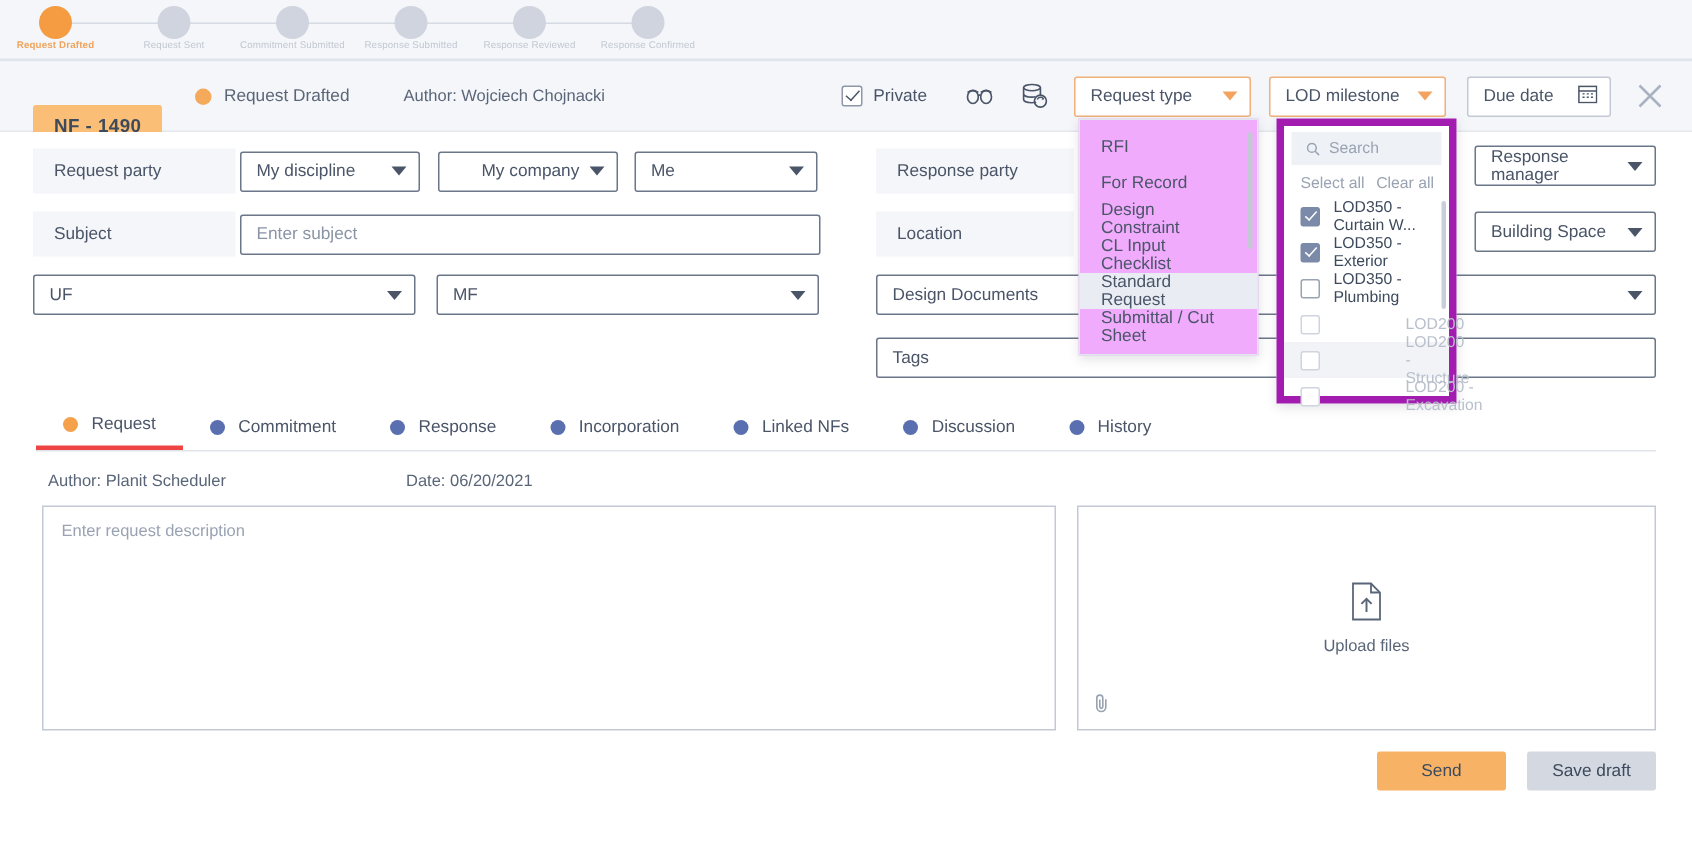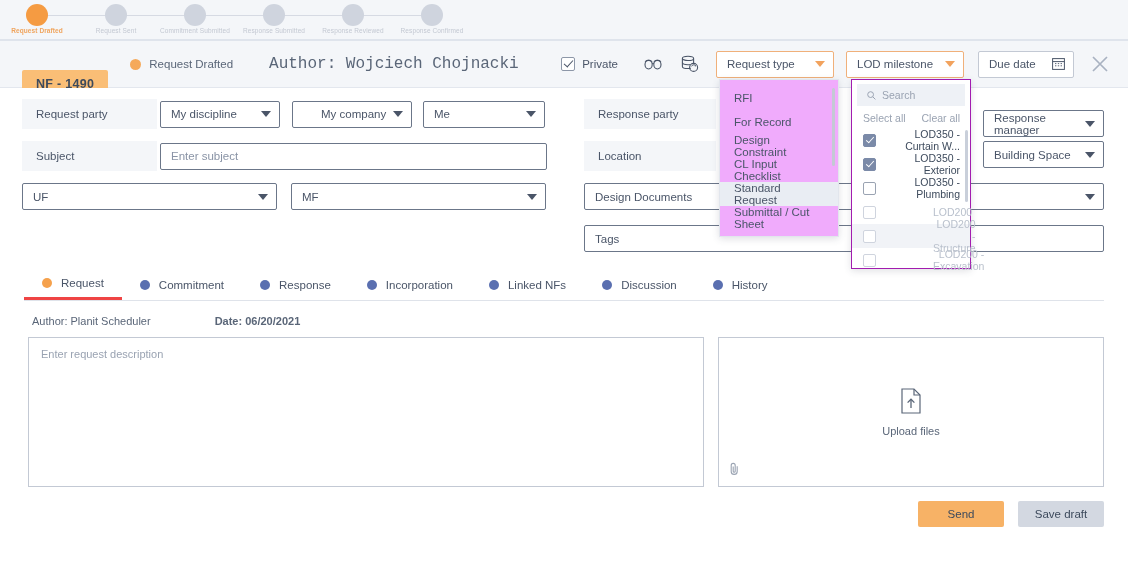--- a/index.html
+++ b/index.html
@@ -69,21 +69,21 @@
     border-radius:2px;
     letter-spacing:.3px;
     margin-top:40px;
   }
   .status-wrap { display:flex; align-items:center; margin-left:22px; }
   .status-dot {
     width:11px; height:11px; border-radius:50%;
     background:#f5a95a; margin-right:8px;
   }
   .status-text { font-size:11.5px; color:#5a6678; }
-  .author-text { margin-left:36px; font-size:16px; color:#5a6678;font-family:Liberation Mono, monospace; }
+  .author-text { margin-left:36px; font-size:11px; color:#5a6678; }
 
   .header-right {
     margin-left:auto;
     display:flex;
     align-items:center;
     gap:0;
   }
   .chk-wrap { display:flex; align-items:center; margin-right:22px; }
   .chkbox {
     width:14px; height:14px;
@@ -183,21 +183,21 @@
     position:relative;
   }
   .tab .tdot {
     width:10px;height:10px;border-radius:50%;
     background:#5a6fb0; margin-right:9px;
   }
   .tab.active { border-bottom:3px solid #ef4444; }
   .tab.active .tdot { background:#f5a14c; }
 
   .meta { display:flex; padding:14px 32px 0 32px; font-size:11px; color:#5a6678; }
-  .meta .d { margin-left:64px;font-weight:bold; }
+  .meta .d { margin-left:120px; }
 
   .panels { display:flex; padding:10px 24px 0 28px; gap:14px; }
   .desc-box {
     width:676px; height:150px;
     border:1px solid #c3c9d4;
     padding:10px 12px;
     font-size:11px;
     color:#9aa3b2;
   }
   .upload-box {
@@ -251,24 +251,23 @@
     position:absolute;
     right:3px;
     width:3px;
     border-radius:2px;
     background:#c3c9d4;
   }
 
   .lod-menu {
     position:absolute;
     background:#fff;
-    border:1px solid #a21caf;
+    border:5px solid #a21caf;
     box-shadow:0 2px 7px rgba(60,70,90,.16);
     z-index:50;
-    text-align:right;
   }
   .lod-search {
     height:22px;
     background:#eef1f6;
     display:flex;
     align-items:center;
     padding:0 10px;
     margin:4px 5px 0 5px;
     font-size:10.5px;
     color:#9aa3b2;
@@ -454,21 +453,21 @@
     </div>
     <div class="sel" style="width:255px;margin-left:14px;">
       <span>MF</span>
       <span class="caret"></span>
     </div>
   </div>
 
   <div class="fieldrow" style="left:584px;top:11px;">
     <div class="flabel" style="width:132px;">Response party</div>
   </div>
-  <div class="fieldrow" style="left:983px;top:22px;">
+  <div class="fieldrow" style="left:983px;top:9px;">
     <div class="sel" style="width:121px;">
       <span>Response manager</span>
       <span class="caret"></span>
     </div>
   </div>
 
   <div class="fieldrow" style="left:584px;top:53px;">
     <div class="flabel" style="width:132px;">Location</div>
   </div>
   <div class="fieldrow" style="left:983px;top:53px;">

